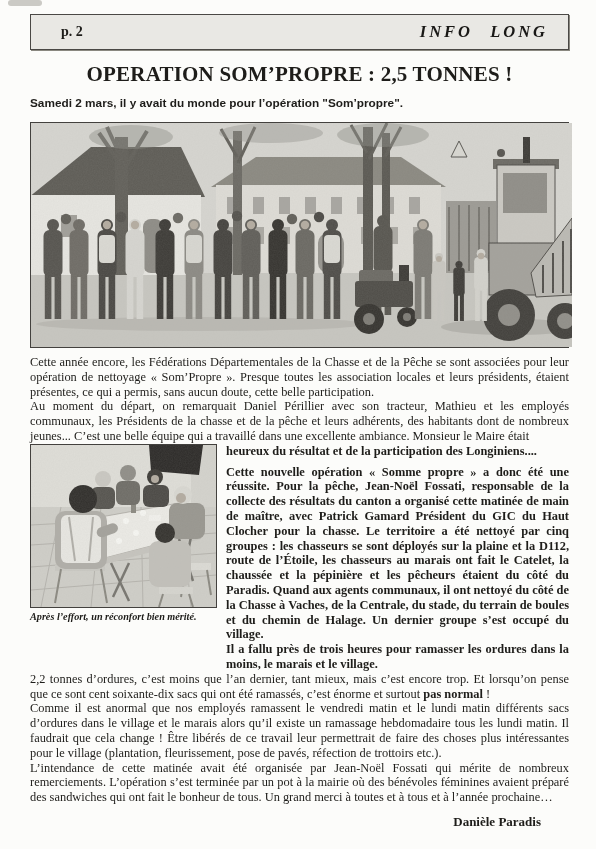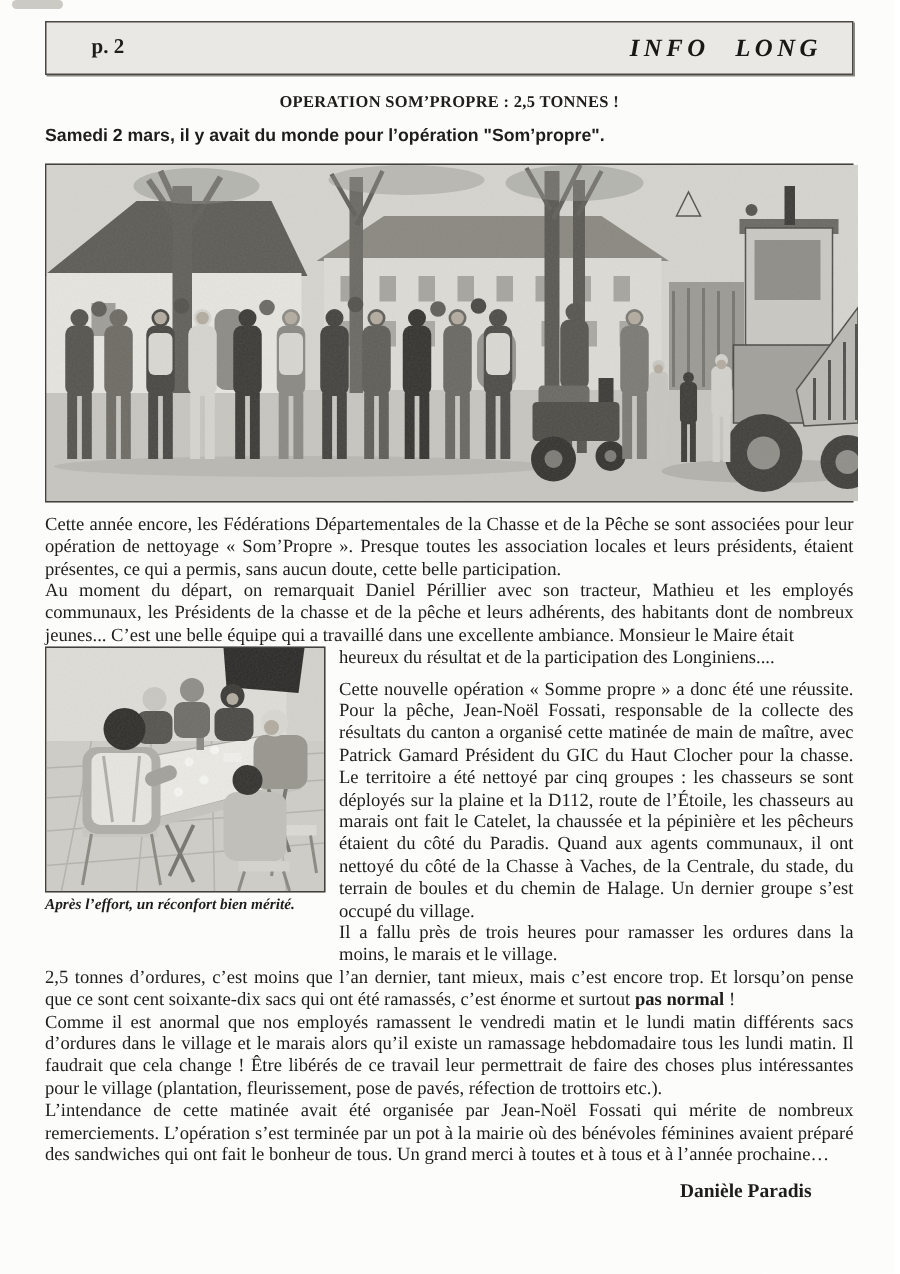--- a/index.html
+++ b/index.html
@@ -10,31 +10,31 @@
     font-family:"Liberation Serif","DejaVu Serif",serif;
   }
   .smudge{position:absolute;left:8px;top:0;width:34px;height:6px;background:#9a9890;border-radius:3px;opacity:.5;}
   .header-bar{
     height:34px;border:1.5px solid #4a4845;background:#e9e8e4;
     display:flex;align-items:center;justify-content:space-between;
     padding:0 20px 0 30px;box-shadow:1px 1px 0 #8a8880;
   }
   .page-number{font-weight:bold;font-size:14px;}
   .masthead{font-weight:bold;font-style:italic;font-size:16.5px;letter-spacing:3px;word-spacing:10px;color:#191816;}
-  h1.title{margin:12px 0 0;text-align:center;font-size:11px;font-weight:bold;letter-spacing:.2px;}
+  h1.title{margin:12px 0 0;text-align:center;font-size:21px;font-weight:bold;letter-spacing:.2px;}
   .subtitle{margin:9px 0 0;font-family:"Liberation Sans","DejaVu Sans",sans-serif;font-weight:bold;font-size:11.8px;}
   figure{margin:0;padding:0;}
   .main-photo{margin-top:12px;border:1px solid #43413e;line-height:0;background:#d6d5d0;}
   .bodytext{margin-top:7px;font-size:12.4px;line-height:14.8px;text-align:justify;hyphens:auto;}
   .bodytext p{margin:0;}
   .wrap-section{display:flex;gap:9px;}
   .side-figure{flex:0 0 187px;}
   .side-photo-frame{border:1px solid #43413e;line-height:0;background:#d3d2cc;}
   .side-figure figcaption{font-size:10.2px;line-height:12px;font-style:italic;font-weight:bold;padding-top:3px;text-align:left;}
-  .side-text{flex:1;min-width:0;}
+  .side-text{flex:1;min-width:0;font-weight:bold;}
   .p-gap{margin-top:6px !important;}
   .bold{font-weight:bold;}
   .signature{text-align:right;font-weight:bold;font-size:13px;margin:9px 28px 0 0;}
 </style>
 </head>
 <body>
 
 <div class="page">
   <div class="smudge"></div>
 
@@ -249,19 +249,19 @@
         <figcaption>Après l’effort, un réconfort bien mérité.</figcaption>
       </figure>
 
       <div class="side-text">
         <p>heureux du résultat et de la participation des Longiniens....</p>
         <p class="p-gap">Cette nouvelle opération « Somme propre » a donc été une réussite. Pour la pêche, Jean-Noël Fossati, responsable de la collecte des résultats du canton a organisé cette matinée de main de maître, avec Patrick Gamard Président du GIC du Haut Clocher pour la chasse. Le territoire a été nettoyé par cinq groupes : les chasseurs se sont déployés sur la plaine et la D112, route de l’Étoile, les chasseurs au marais ont fait le Catelet, la chaussée et la pépinière et les pêcheurs étaient du côté du Paradis. Quand aux agents communaux, il ont nettoyé du côté de la Chasse à Vaches, de la Centrale, du stade, du terrain de boules et du chemin de Halage. Un dernier groupe s’est occupé du village.</p>
         <p>Il a fallu près de trois heures pour ramasser les ordures dans la moins, le marais et le village.</p>
       </div>
     </div>
 
-    <p><span>2,5 tonnes d’ordures, c’est moins que l’an dernier, tant mieux, mais c’est encore trop. Et lorsqu’on pense que ce sont cent soixante-dix sacs qui ont été ramassés, c’est énorme et surtout </span><span class="bold">pas normal</span><span> !</span></p>
+    <p><span>2,2 tonnes d’ordures, c’est moins que l’an dernier, tant mieux, mais c’est encore trop. Et lorsqu’on pense que ce sont cent soixante-dix sacs qui ont été ramassés, c’est énorme et surtout </span><span class="bold">pas normal</span><span> !</span></p>
     <p>Comme il est anormal que nos employés ramassent le vendredi matin et le lundi matin différents sacs d’ordures dans le village et le marais alors qu’il existe un ramassage hebdomadaire tous les lundi matin. Il faudrait que cela change ! Être libérés de ce travail leur permettrait de faire des choses plus intéressantes pour le village (plantation, fleurissement, pose de pavés, réfection de trottoirs etc.).</p>
     <p>L’intendance de cette matinée avait été organisée par Jean-Noël Fossati qui mérite de nombreux remerciements. L’opération s’est terminée par un pot à la mairie où des bénévoles féminines avaient préparé des sandwiches qui ont fait le bonheur de tous. Un grand merci à toutes et à tous et à l’année prochaine…</p>
   </div>
 
   <p class="signature">Danièle Paradis</p>
 </div>
 
 </body></html>

